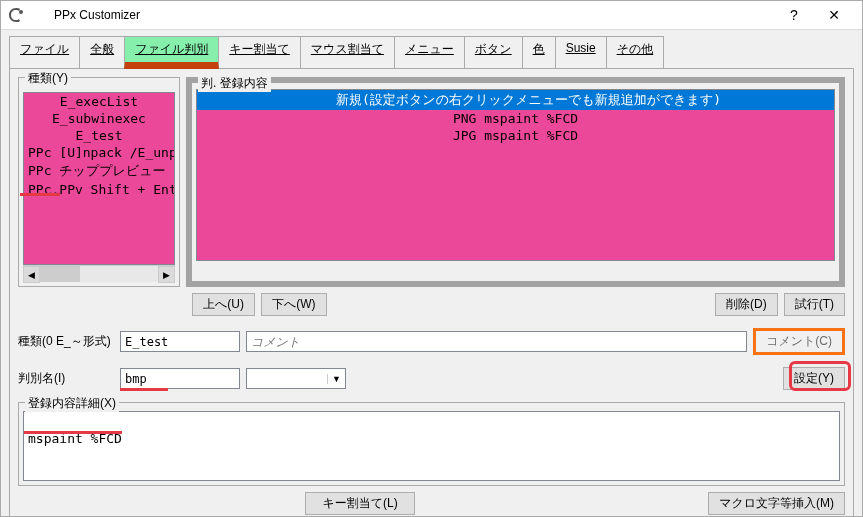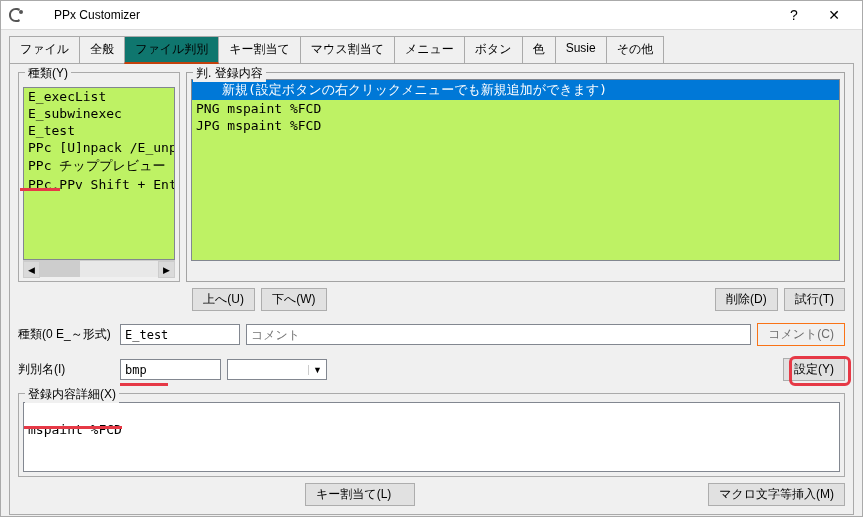--- a/index.html
+++ b/index.html
@@ -3,46 +3,46 @@
 <meta charset="utf-8">
 <style>
 * { box-sizing: border-box; margin: 0; padding: 0; font-family: "MS UI Gothic", "Yu Gothic", sans-serif; font-size: 12px; }
 body { background: #f0f0f0; width: 863px; height: 517px; overflow: hidden; }
 .window { width: 863px; height: 517px; background: #f0f0f0; border: 1px solid #aaa; display: flex; flex-direction: column; }
 .titlebar { height: 30px; background: #fff; display: flex; align-items: center; padding: 0 8px; border-bottom: 1px solid #ddd; }
 .titlebar .icon { width: 16px; height: 16px; margin-right: 6px; }
 .titlebar .title { flex: 1; margin-left: 23px; }
 .titlebar .btn { width: 40px; height: 28px; display: flex; align-items: center; justify-content: center; font-size: 14px; }
 .tabs { display: flex; padding: 6px 8px 0 8px; gap: 0; position: relative; }
-.tab { padding: 4px 10px; border: 1px solid #aaa; border-bottom: none; background: #f0f0f0; position: relative; cursor: pointer; margin-right: -1px; }
-.tab.active { background: #0f766e; z-index: 2; border-bottom: 2px solid #c2410c; margin-bottom: -1px; }
+.tab { padding: 4px 10px; border: 1px solid #aaa; border-bottom: none; background: #f0f0f0; position: relative; cursor: pointer; margin-right: -1px; text-decoration: underline; }
+.tab.active { background: #86efac; z-index: 2; border-bottom: 7px solid #c2410c; margin-bottom: -1px; }
 .tabpanel { border: 1px solid #aaa; margin: 0 8px 8px 8px; flex: 1; padding: 8px; position: relative; display: flex; flex-direction: column; }
 .row1 { display: flex; gap: 6px; height: 210px; }
 .group { position: relative; }
 .group-label { position: absolute; top: -8px; left: 6px; background: #f0f0f0; padding: 0 3px; font-size: 12px; }
-.listbox { border: 1px solid #828790; background: #bef264; overflow: auto; width: 100%; height: 100%; }
+.listbox { border: 1px solid #828790; background: #ec4899; overflow: auto; width: 100%; height: 100%; text-align: center; }
 .listbox .item { padding: 1px 4px; white-space: nowrap; cursor: pointer; font-family: "MS Gothic", monospace; font-size: 13px; }
 .listbox .item.sel { background: #0078d7; color: #fff; }
 .col-left { width: 162px; display: flex; flex-direction: column; }
 .col-left .listwrap { flex: 1; position: relative; border: 1px solid #aaa; padding: 14px 4px 4px 4px; }
 .col-right { flex: 1; display: flex; flex-direction: column; }
-.col-right .listwrap { flex: 1; position: relative; border: 1px solid #a3a3a3; padding: 6px 4px 20px 4px; }
+.col-right .listwrap { flex: 1; position: relative; border: 6px solid #a3a3a3; padding: 6px 4px 20px 4px; }
 .scroll-h { height: 17px; background: #f0f0f0; border-top: 1px solid #ccc; display: flex; }
 .scroll-h .arrow { width: 17px; height: 17px; background: #dadada; border: 1px solid #ccc; display:flex; align-items:center; justify-content:center; font-size:9px; }
 .scroll-h .track { flex: 1; background: #e8e8e8; position: relative; }
 .scroll-h .thumb { position:absolute; left:0; top:0; bottom:0; width: 40px; background: #cdcdcd; }
 .btnrow { display: flex; gap: 6px; margin-top: 6px; align-items: center; }
-.winbtn { background: #e1e1e1; border: 1px solid #adadad; padding: 2px 10px; min-width: 56px; text-align: left; cursor: pointer; font-size: 12px; }
+.winbtn { background: #e1e1e1; border: 1px solid #adadad; padding: 2px 10px; min-width: 56px; text-align: center; cursor: pointer; font-size: 12px; }
 .winbtn.default { border: 1px solid #0078d7; box-shadow: inset 0 0 0 1px #0078d7; }
 .formrow { display: flex; align-items: center; gap: 6px; margin-top: 12px; }
 .formrow label { width: 96px; }
 .txt { border: 1px solid #828790; background: #fff; padding: 2px 4px; height: 21px; font-family: "MS Gothic", monospace; }
 .combo { border: 1px solid #828790; background: #fff; height: 21px; display: flex; align-items: center; position: relative; }
 .combo .arrow { width: 18px; border-left: 1px solid #ccc; display:flex; align-items:center; justify-content:center; font-size: 9px; }
-.ro { background: #f0f0f0; color: #6d6d6d; border: 1px solid #f97316; }
+.ro { background: #f0f0f0; color: #6d6d6d; border: 3px solid #f97316; }
 .textarea-wrap { border: 1px solid #aaa; margin-top: 12px; padding: 8px 4px 4px 4px; position: relative; flex: 1; display: flex; flex-direction: column; }
 textarea { width: 100%; flex: 1; resize: none; border: 1px solid #828790; font-family: "MS Gothic", monospace; font-size: 13px; padding: 19px 4px; }
 .footer { display: flex; justify-content: flex-end; gap: 10px; padding: 10px 14px; border-top: 1px solid #ddd; }
 .hl-red { position: absolute; border: 3px solid #e63946; border-radius: 6px; pointer-events: none; }
 .underline-red { position: absolute; height: 3px; background: #e63946; pointer-events: none; }
 </style>
 </head>
 <body>
 
 <div class="window">
@@ -111,27 +111,27 @@
       <button class="winbtn">上へ(U)</button>
       <button class="winbtn">下へ(W)</button>
       <div style="flex:1"></div>
       <button class="winbtn">削除(D)</button>
       <button class="winbtn">試行(T)</button>
     </div>
 
     <div class="formrow">
       <label>種類(0 E_～形式)</label>
       <input class="txt" style="width: 120px;" value="E_test">
-      <input class="txt" style="flex: 1 1 0%;" placeholder="コメント">
+      <input class="txt" style="flex: 1 1 0%; font-style: italic;" placeholder="コメント">
       <button class="winbtn ro" style="min-width:80px">コメント(C)</button>
     </div>
 
     <div class="formrow" style="position:relative;">
       <label>判別名(I)</label>
-      <input class="txt" style="width: 101px;" value="bmp">
+      <input class="txt" style="width: 120px;" value="bmp">
       <div class="combo" style="width:100px">
         <div style="flex:1; padding:0 4px"></div>
         <div class="arrow">▼</div>
       </div>
       <div style="flex:1"></div>
       <button class="winbtn" style="min-width:56px" id="setbtn">設定(Y)</button>
     </div>
 
     <div class="textarea-wrap group" style="height:110px;">
       <span class="group-label">登録内容詳細(X)</span>

